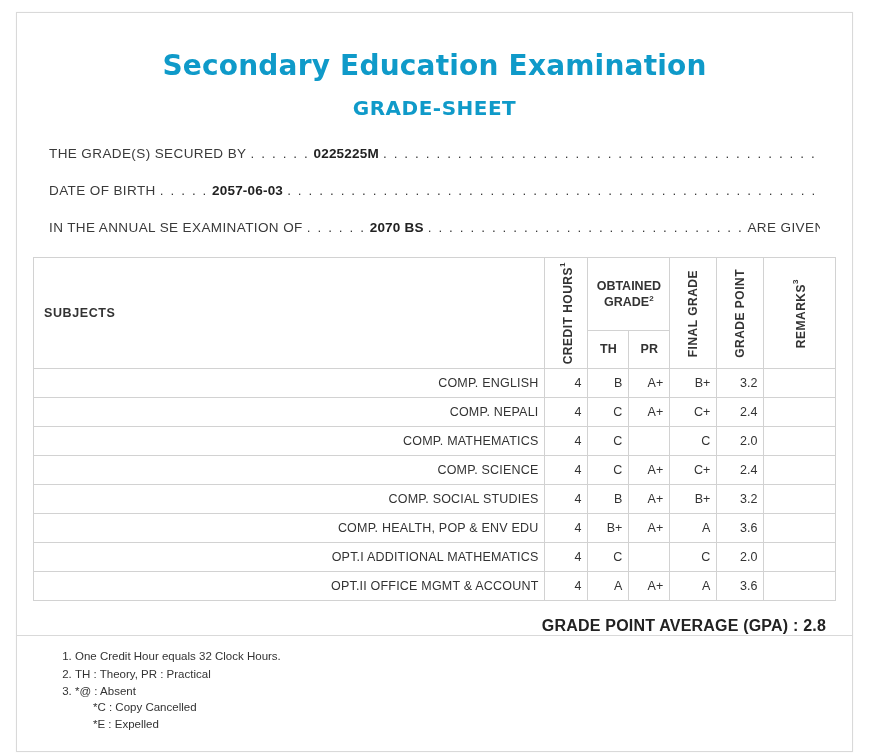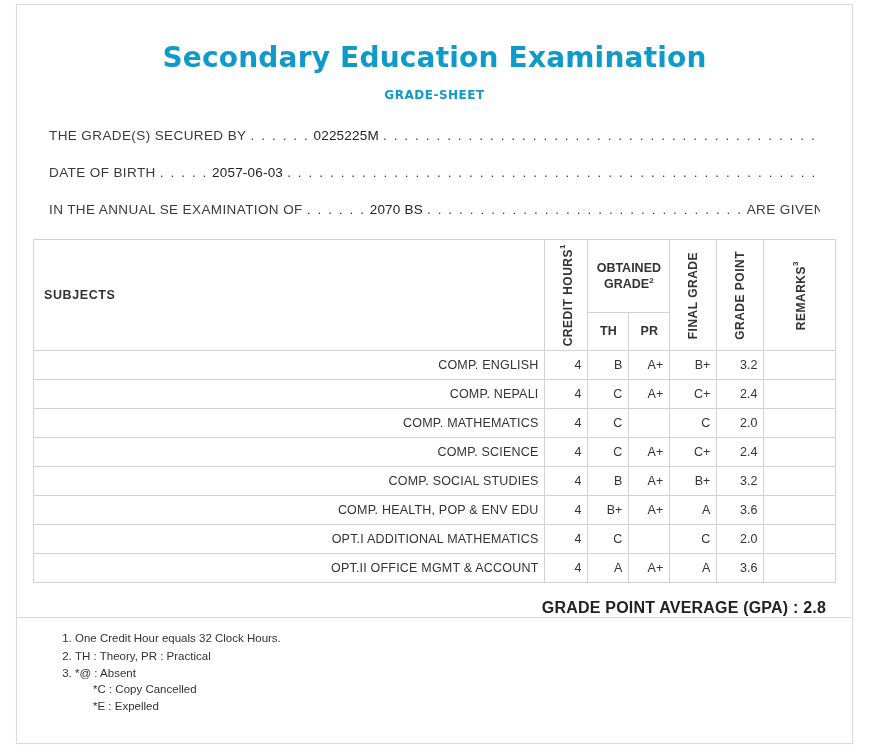--- a/index.html
+++ b/index.html
@@ -13,21 +13,21 @@
     font-family: "Liberation Sans", sans-serif;
     color: #333333;
     overflow: hidden;
   }
   .page {
     position: relative;
     box-sizing: border-box;
     width: 869px;
     height: 718px;
     background: #ffffff;
-    padding: 4px 16px 0 16px;
+    padding: 12px 16px 0 16px;
   }
   .sheet {
     box-sizing: border-box;
     border: 1px solid #d9d9d9;
     background: #ffffff;
     padding: 18px 16px 10px 16px;
     height: 740px;
     box-shadow: 0 0 2px rgba(0,0,0,0.04);
   }
   .title {
@@ -35,41 +35,41 @@
     color: #0f9ac9;
     font-size: 28px;
     font-weight: bold;
     letter-spacing: 0.2px;
     margin: 18px 0 0 0;
     font-family: "DejaVu Sans", sans-serif;
   }
   .subtitle {
     text-align: center;
     color: #0f9ac9;
-    font-size: 12px;
+    font-size: 20px;
     font-weight: bold;
     letter-spacing: 0.5px;
     margin: 14px 0 0 0;
     font-family: "DejaVu Sans", sans-serif;
   }
   .meta-block {
     margin-top: 26px;
     padding: 0 16px;
   }
   .meta-line {
     font-size: 13.5px;
     color: #3a3a3a;
     margin-bottom: 22px;
     white-space: nowrap;
     overflow: hidden;
     letter-spacing: 0.3px;
   }
   .meta-line .lbl { letter-spacing: 0.4px; }
   .meta-line .val {
-    font-weight: normal;
+    font-weight: bold;
     color: #222222;
     letter-spacing: 0.2px;
   }
   .dots { letter-spacing: 1.6px; color: #3a3a3a; }
   .tbl {
     width: 100%;
     border-collapse: collapse;
     margin-top: 6px;
     table-layout: fixed;
   }

